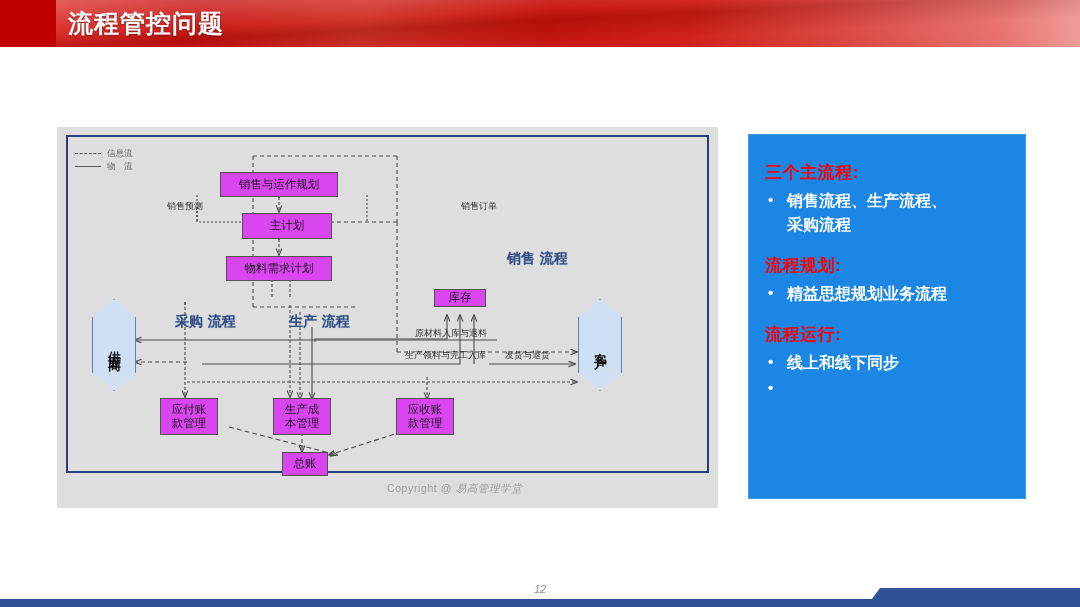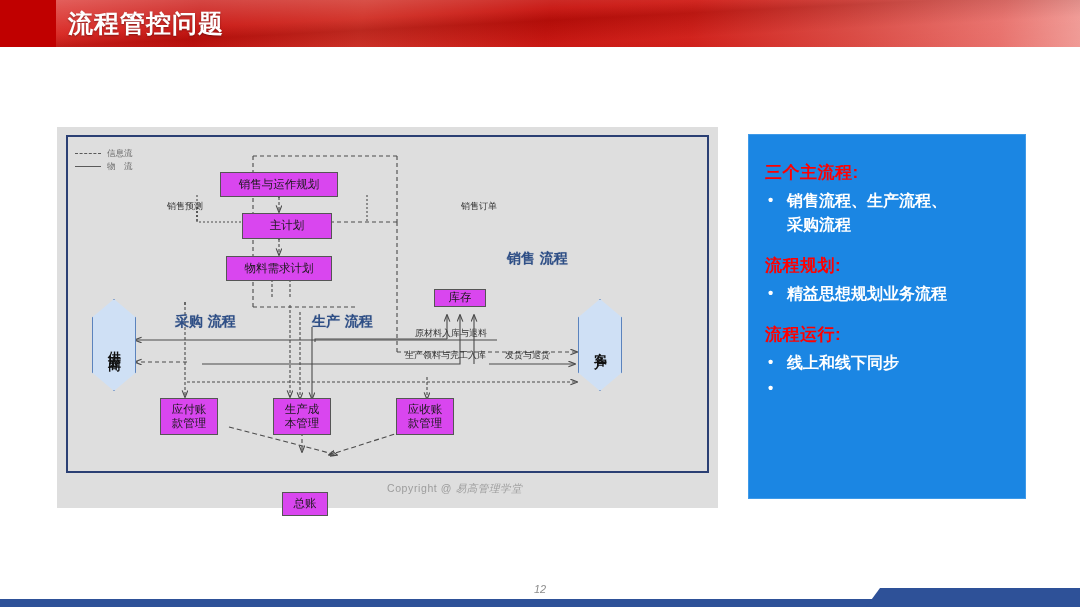--- a/index.html
+++ b/index.html
@@ -275,31 +275,31 @@
     <div class="pbox" style="left:163px; top:45px; width:118px; height:25px;">销售与运作规划</div>
     <div class="pbox" style="left:177px; top:86px; width:90px; height:26px;margin-left:8px;">主计划</div>
     <div class="pbox" style="left:169px; top:129px; width:106px; height:25px;">物料需求计划</div>
     <div class="pbox" style="left:377px; top:162px; width:52px; height:18px;">库存</div>
     <div class="pbox" style="left:103px; top:271px; width:58px; height:37px;">应付账
 款管理</div>
     <div class="pbox" style="left:216px; top:271px; width:58px; height:37px;">生产成
 本管理</div>
     <div class="pbox" style="left:339px; top:271px; width:58px; height:37px;">应收账
 款管理</div>
-    <div class="pbox" style="left:225px; top:325px; width:46px; height:24px;margin-top:40px;">总账</div>
+    <div class="pbox" style="left:225px; top:325px; width:46px; height:24px;">总账</div>
 
     <div class="hexbox" style="left:35px; top:172px;">
       <span class="hex-label">供应商</span>
     </div>
     <div class="hexbox" style="left:521px; top:172px;">
       <span class="hex-label">客户</span>
     </div>
 
     <div class="flow-label" style="left:118px; top:186px;">采购 流程</div>
-    <div class="flow-label" style="left:232px; top:186px;margin-left:23px;">生产 流程</div>
+    <div class="flow-label" style="left:232px; top:186px;">生产 流程</div>
     <div class="flow-label" style="left:450px; top:123px;">销售 流程</div>
 
     <div class="annot" style="left:110px; top:73px;">销售预测</div>
     <div class="annot" style="left:404px; top:73px;">销售订单</div>
     <div class="annot" style="left:358px; top:200px;">原材料入库与退料</div>
     <div class="annot" style="left:348px; top:222px;text-align:right;">生产领料与完工入库</div>
     <div class="annot" style="left:448px; top:222px;">发货与退货</div>
 
     <div id="diagram-copyright"><span>Copyright @ </span><span class="cn">易高管理学堂</span></div>
   </div>

